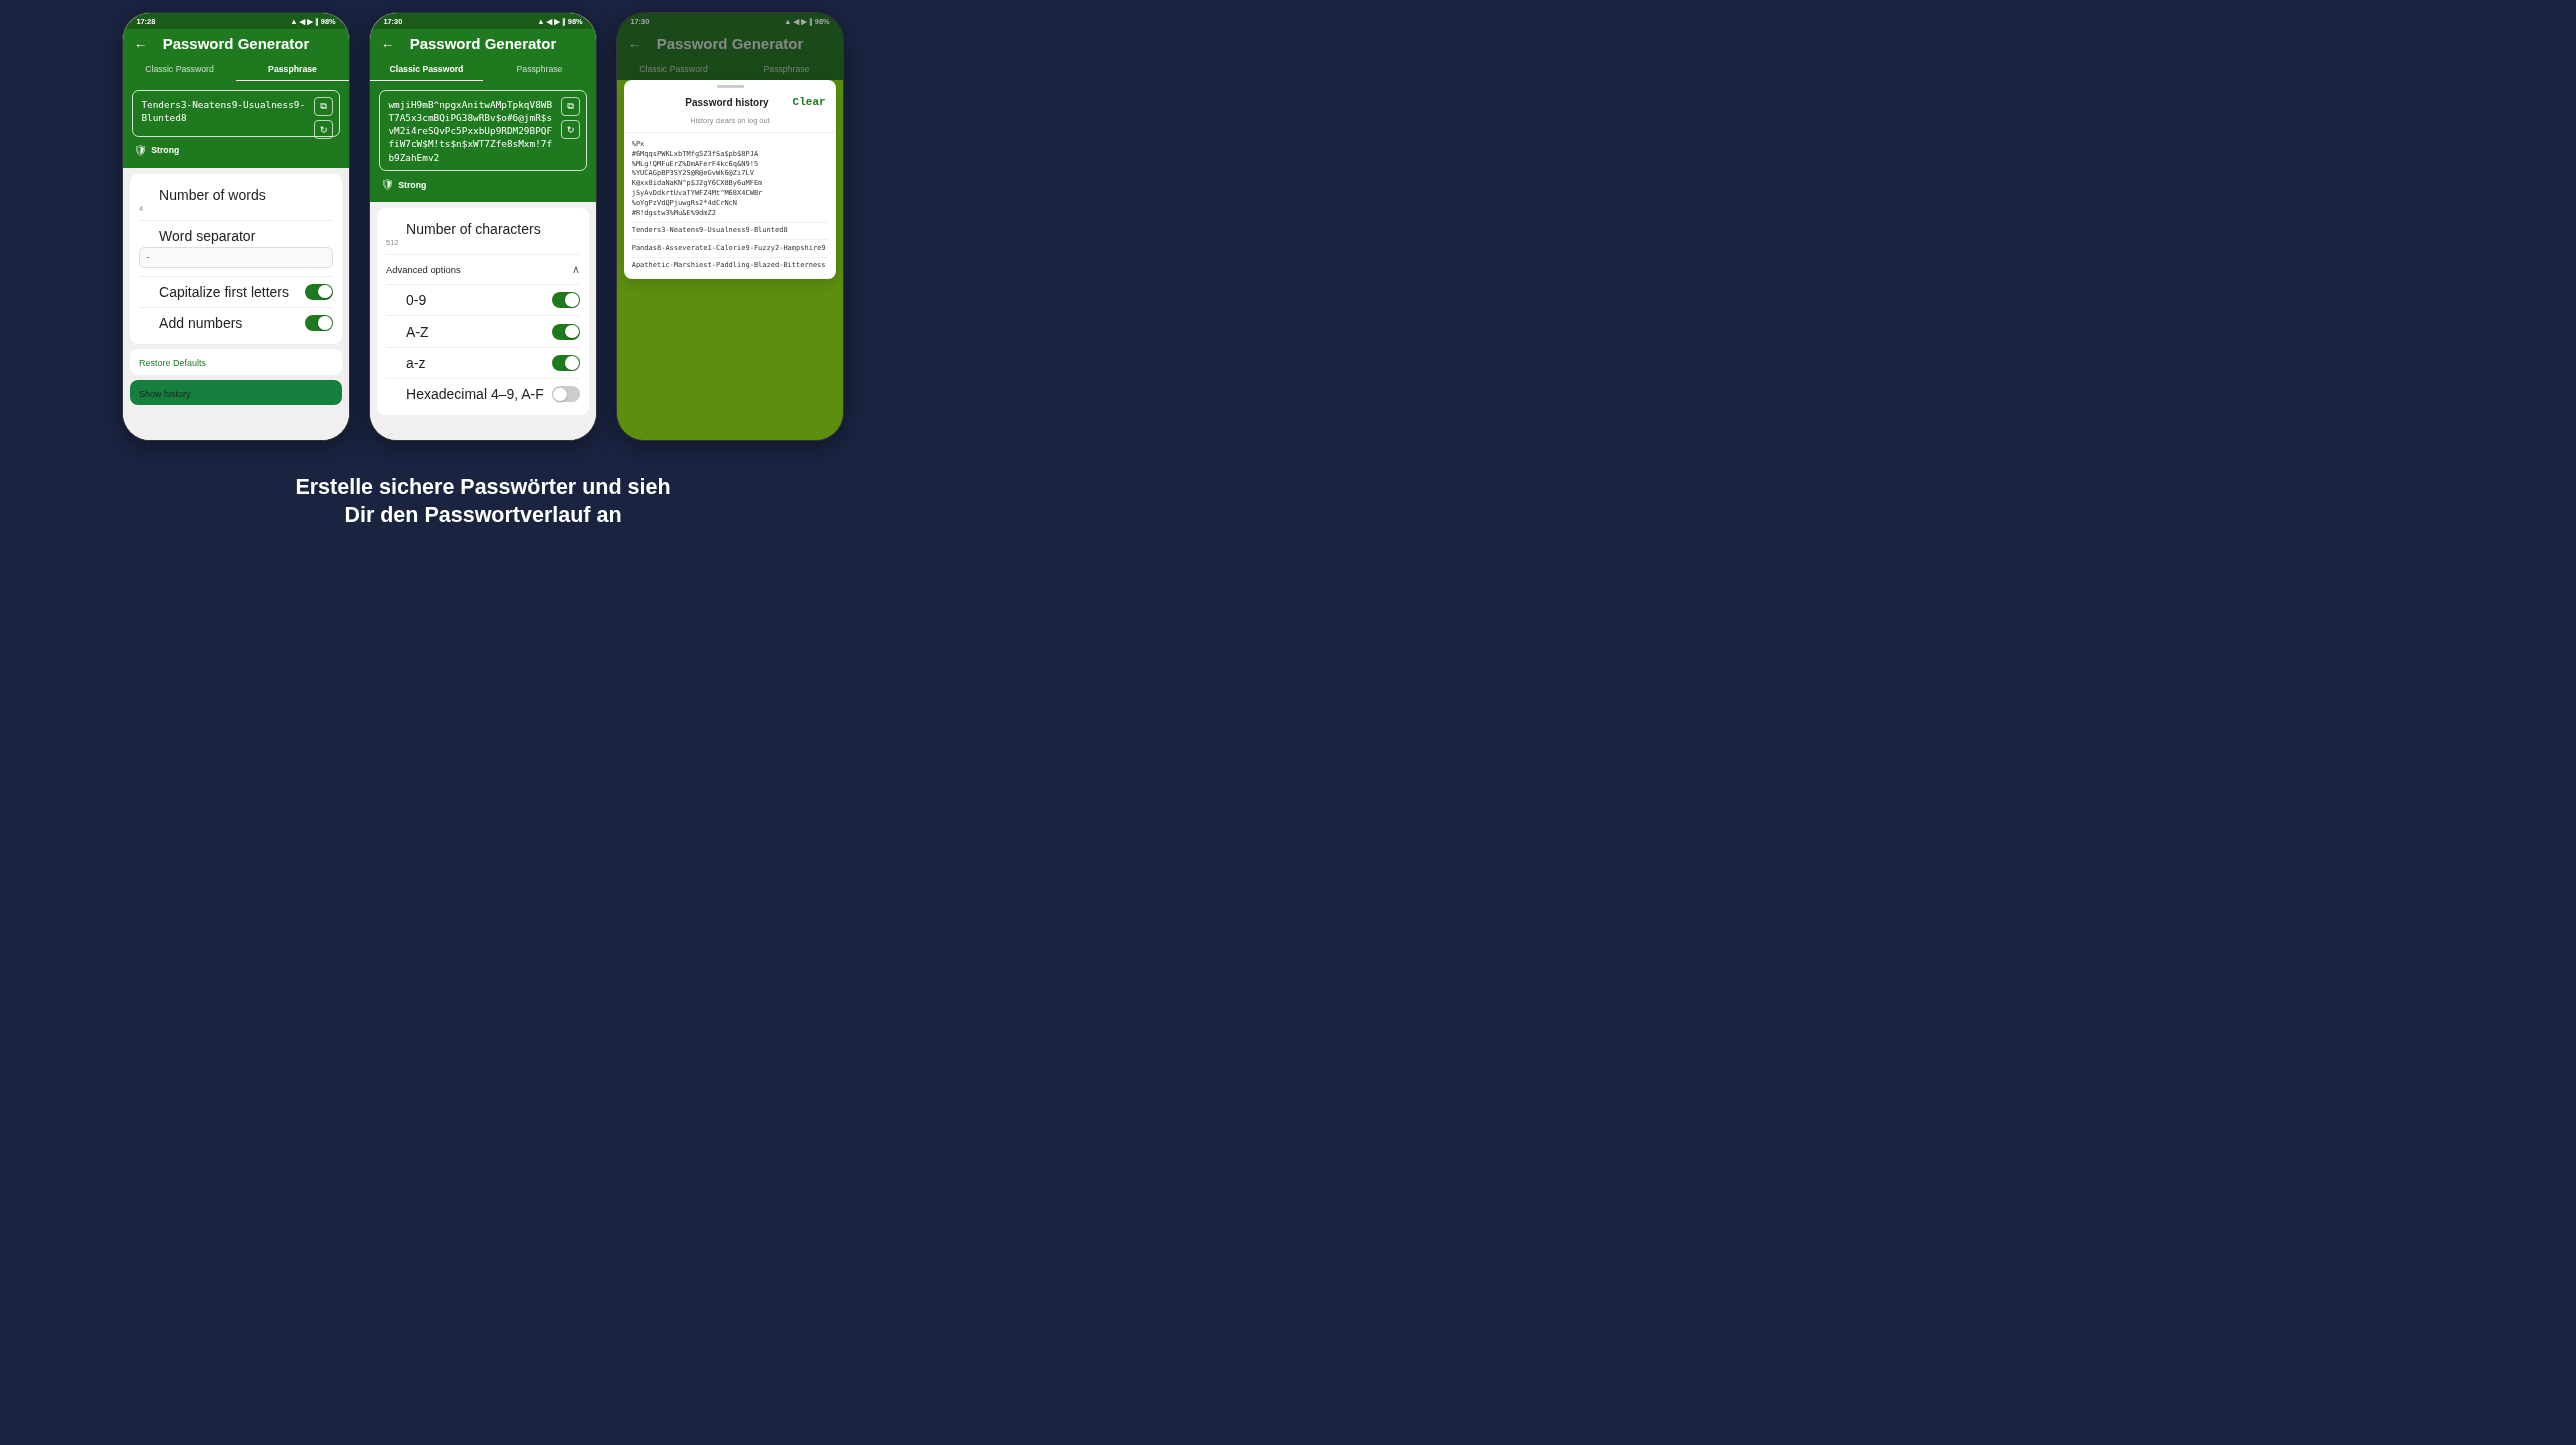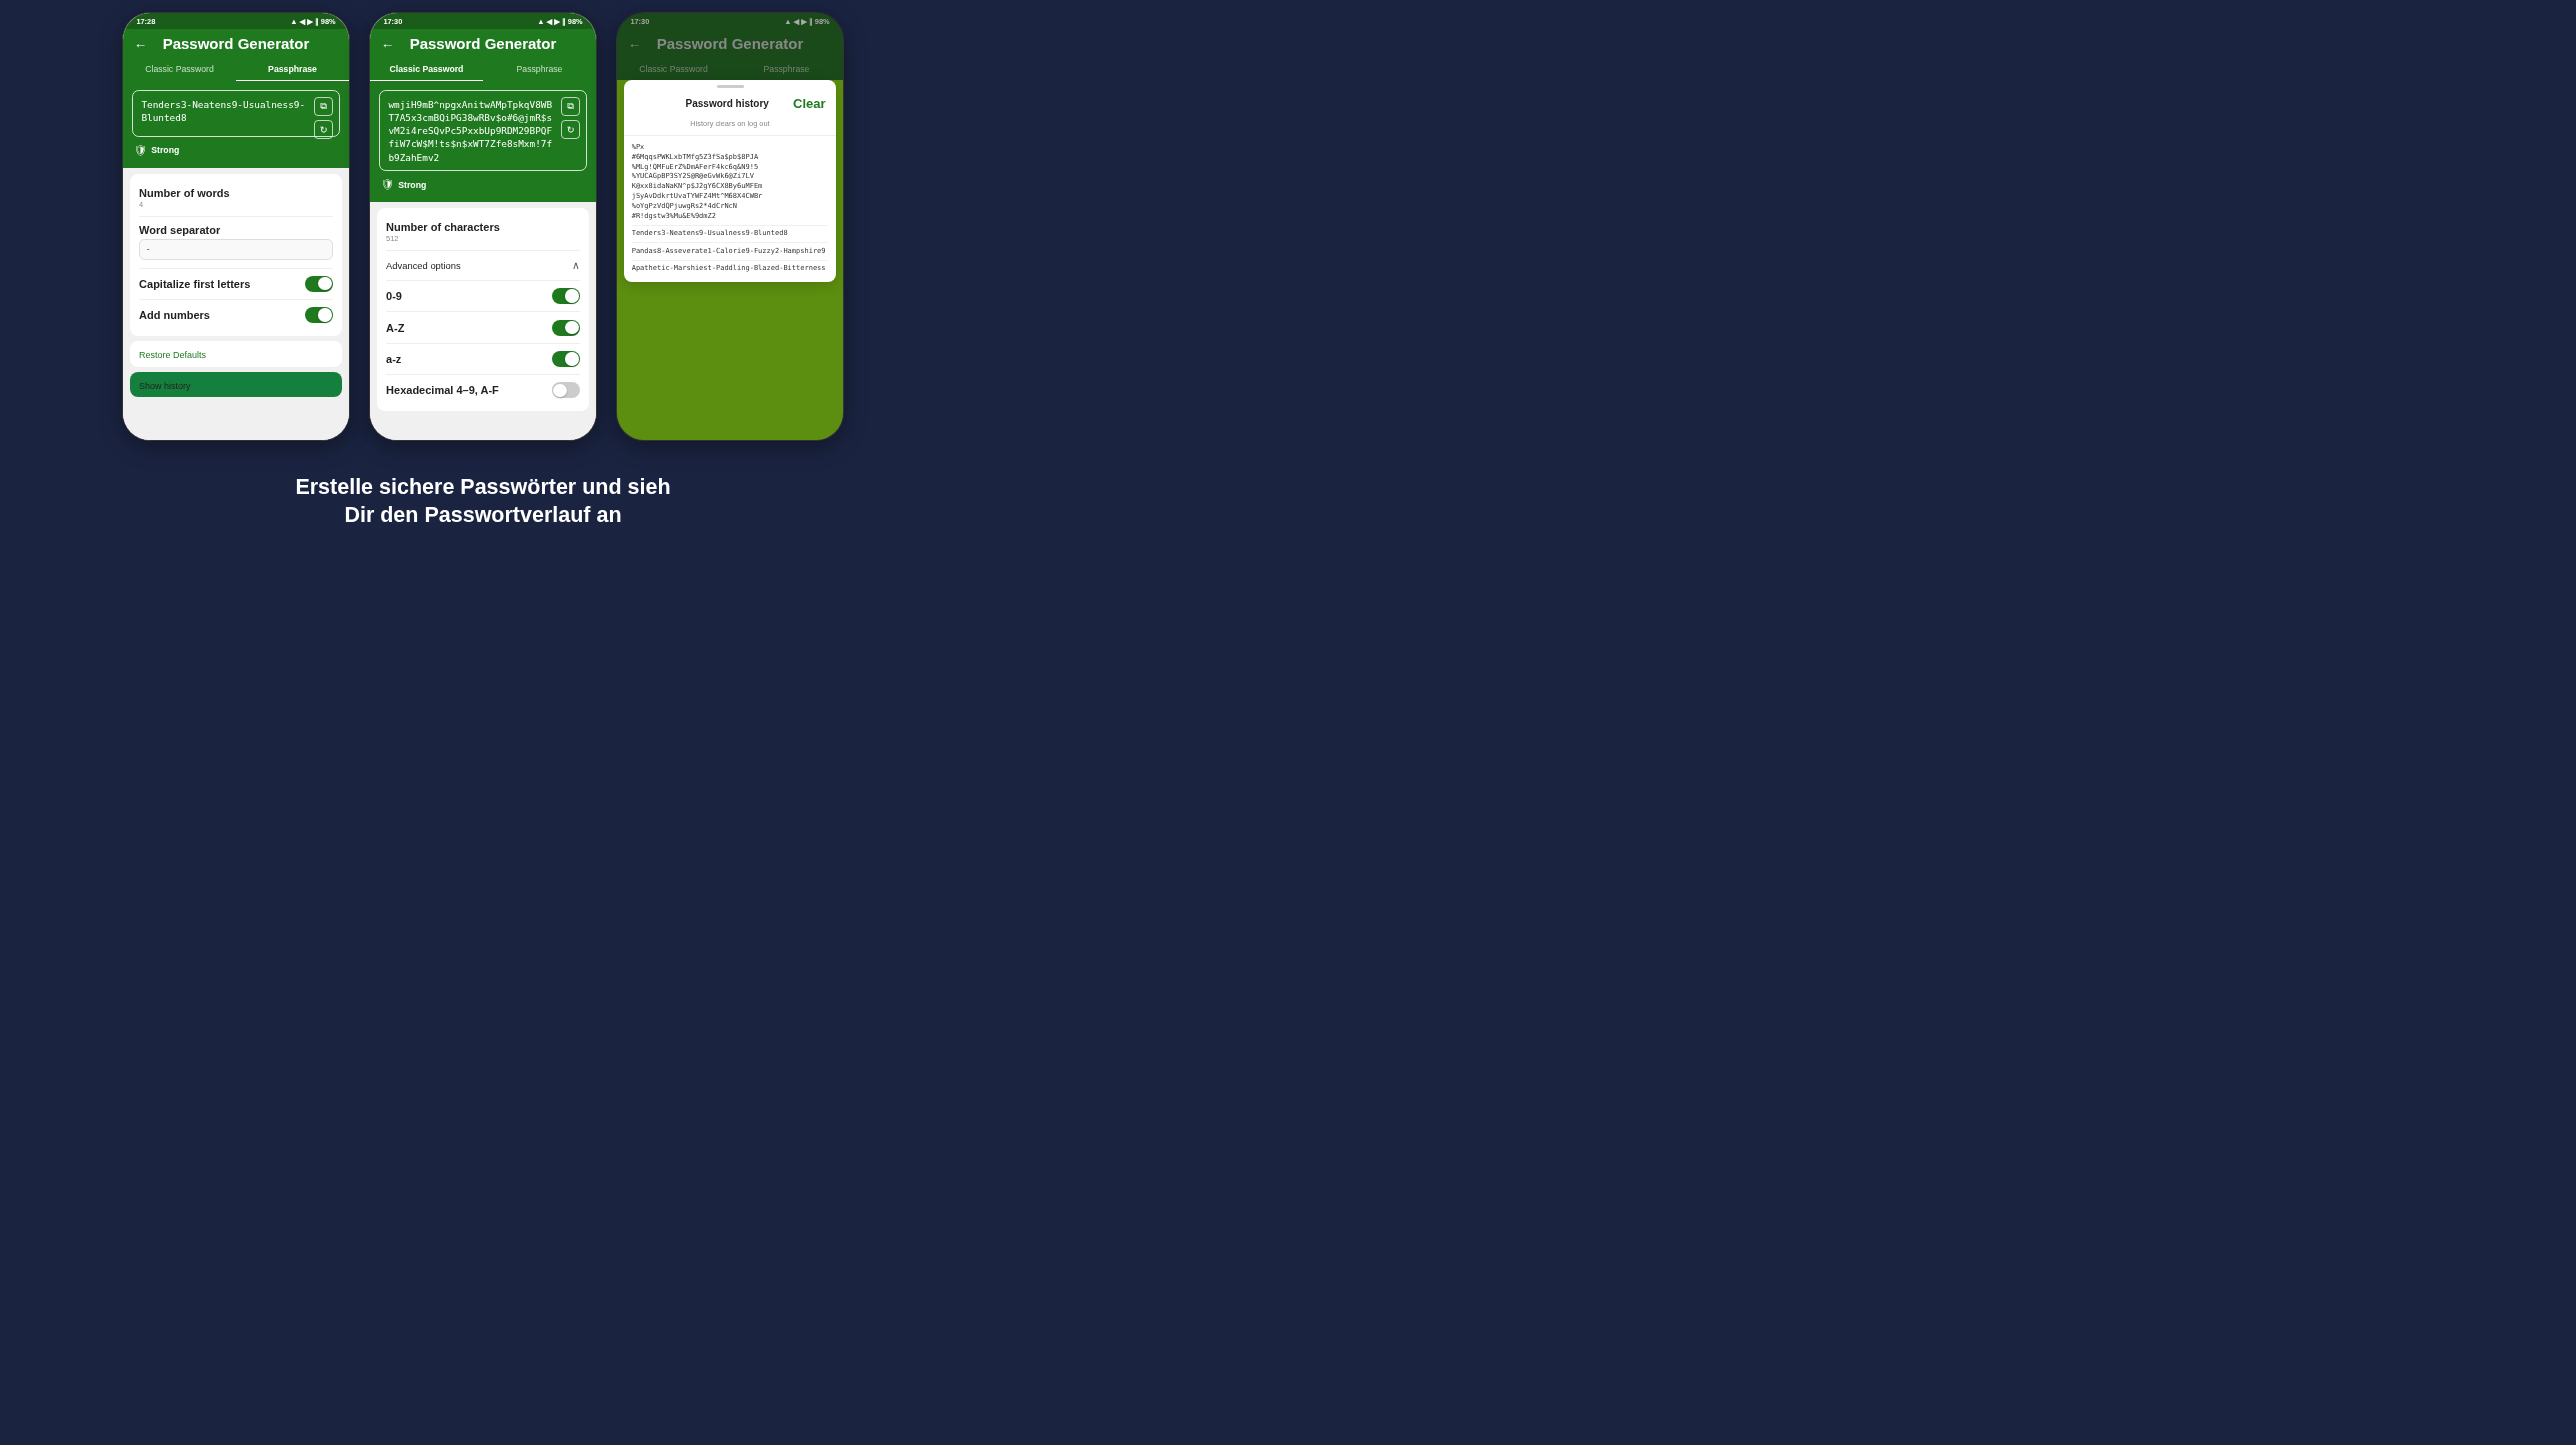--- a/index.html
+++ b/index.html
@@ -186,23 +186,24 @@
     }
 
     .setting-row {
       display: flex;
       align-items: center;
       justify-content: space-between;
       padding: 4.7px 0;
     }
 
     .setting-label {
-      font-size: 11px;
+      font-size: 14px;
       color: #222;
-      font-weight: 700;
+      font-weight: 400;
+      margin-left: 20px;
     }
 
     .setting-sublabel {
       font-size: 7.4px;
       color: #888;
       margin-top: 0.7px;
     }
 
     .toggle {
       width: 28px;
@@ -406,23 +407,24 @@
     .history-modal-title {
       font-size: 10px;
       font-weight: 700;
       color: #222;
       text-align: center;
       flex: 1;
     }
 
     .history-modal-clear {
       color: #1f7a1f;
-      font-size: 13px;
+      font-size: 11px;
       font-weight: 600;
       cursor: pointer;
+      font-family: Liberation Mono, monospace;
     }
 
     .history-modal-subtitle {
       font-size: 7.4px;
       color: #888;
       text-align: center;
       padding: 0 10.7px 6.7px 10.7px;
       border-bottom: 0.7px solid #eee;
     }
 

